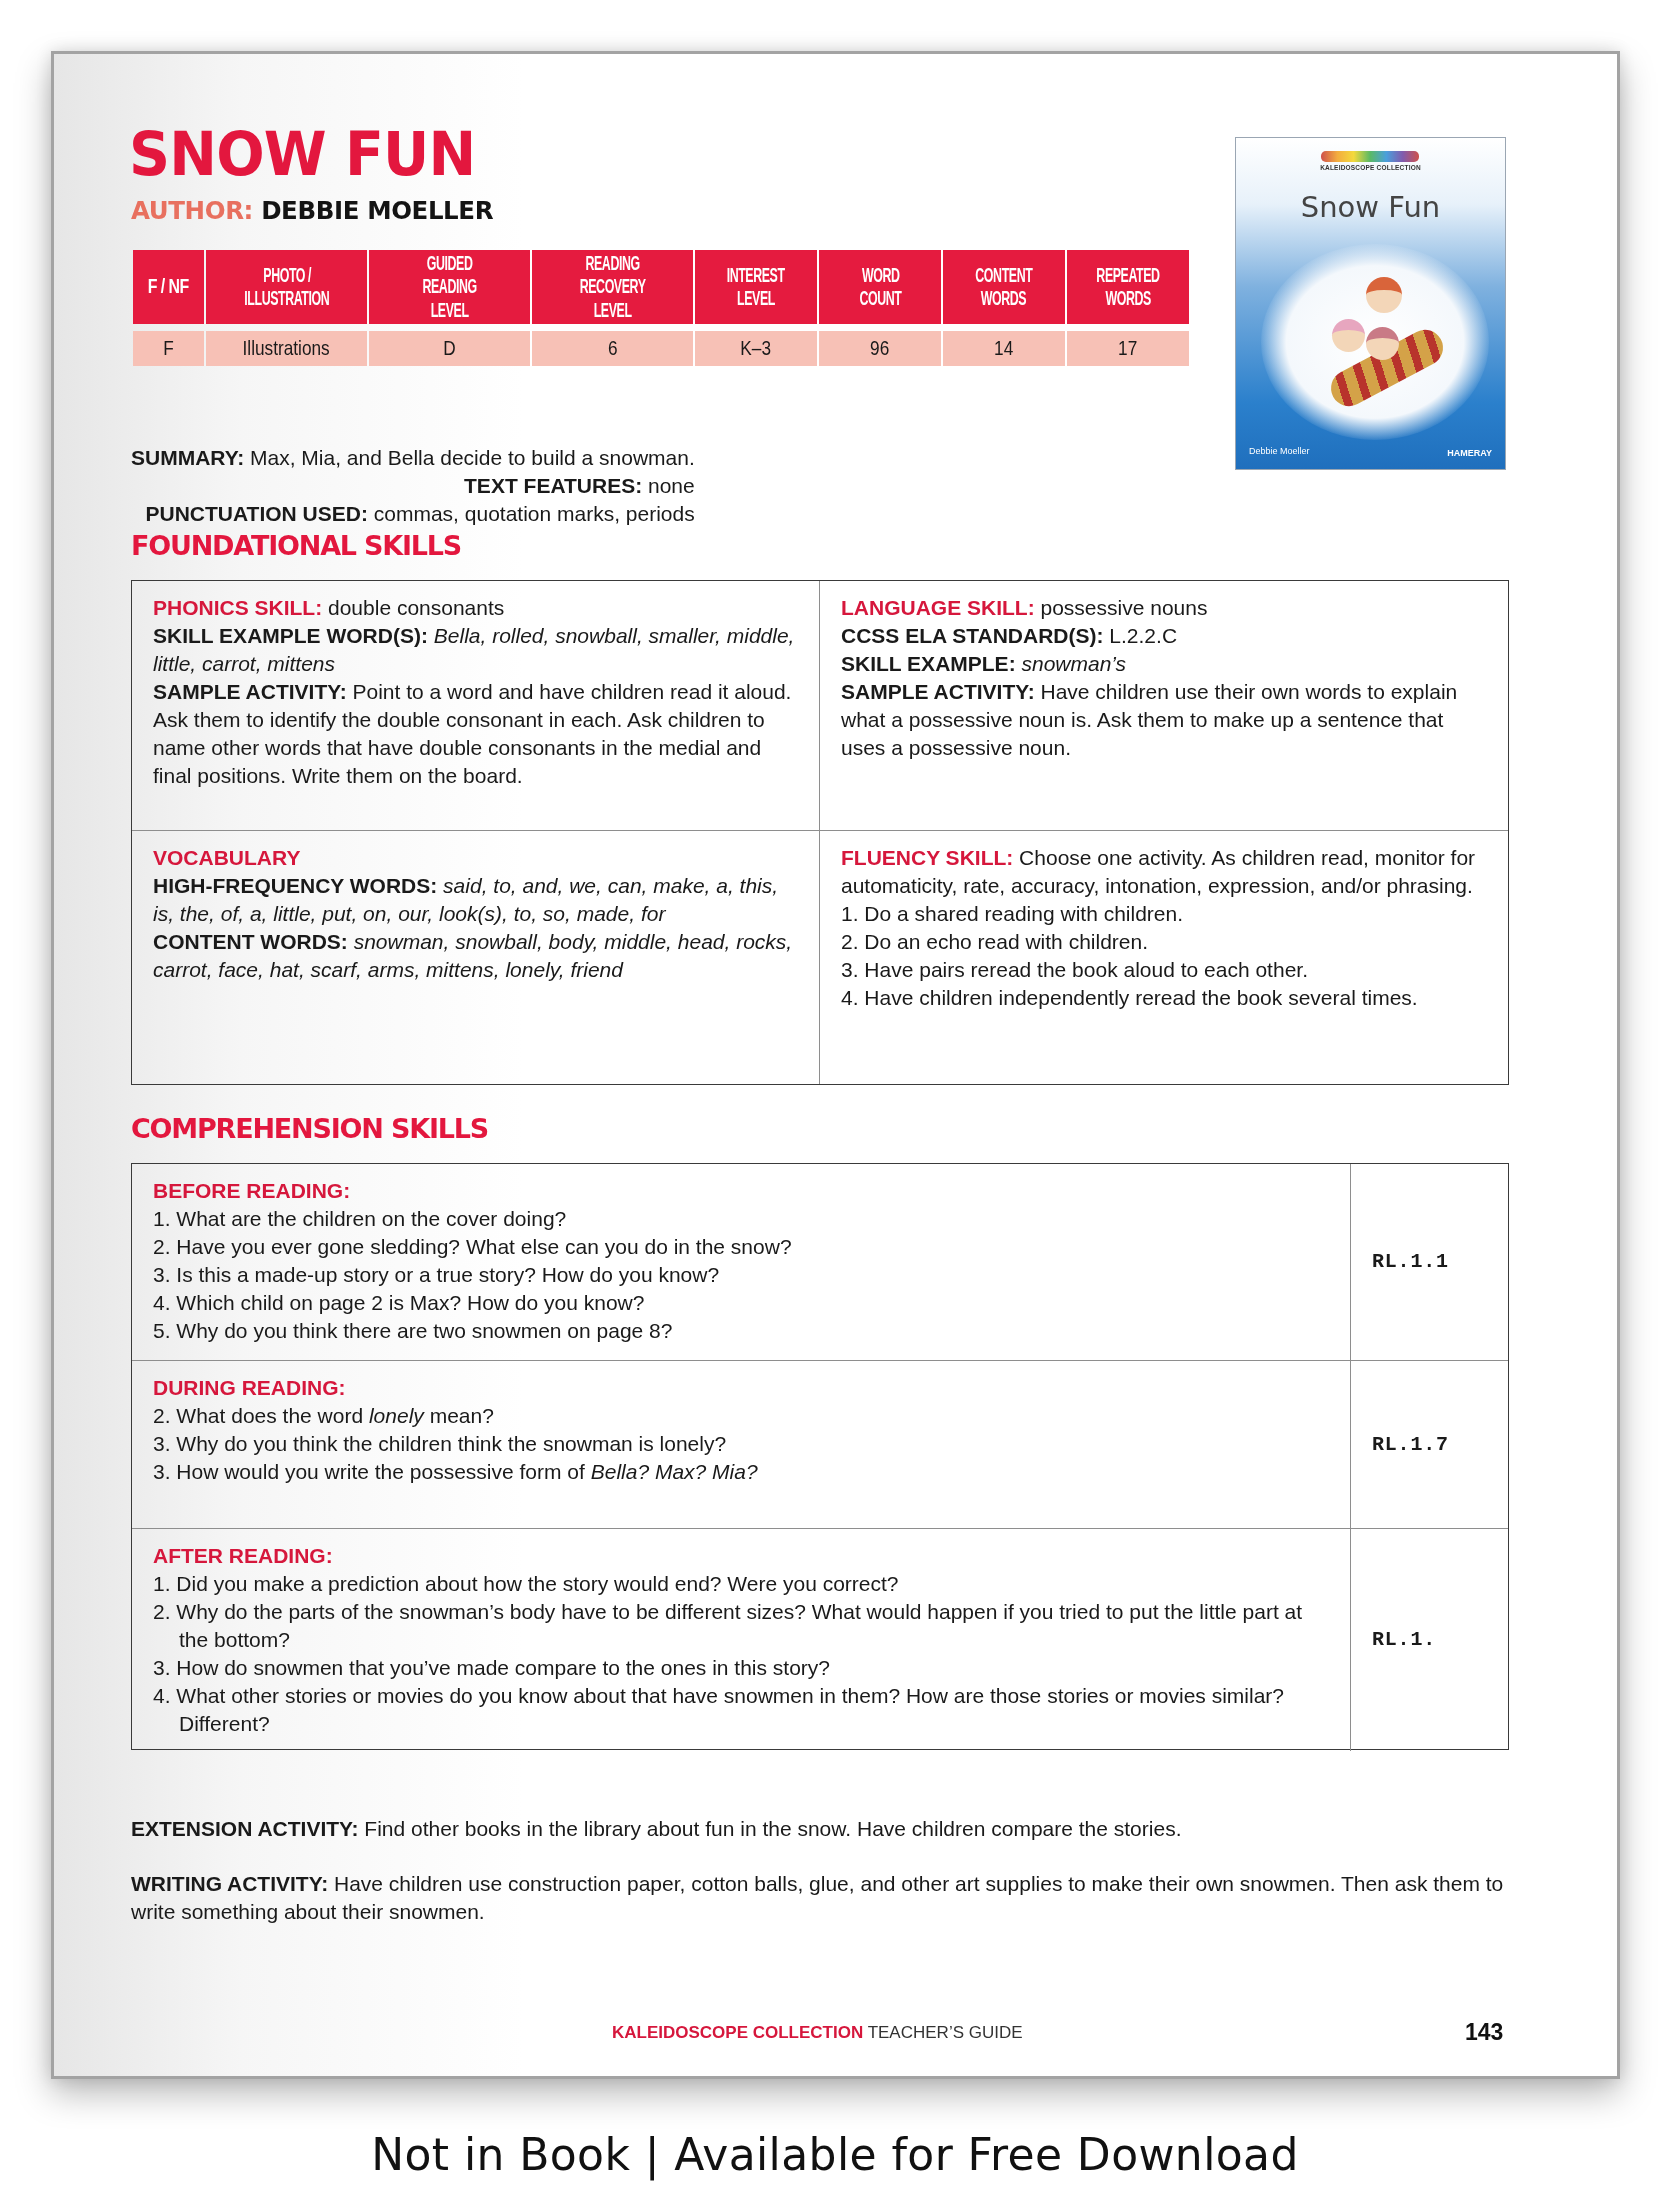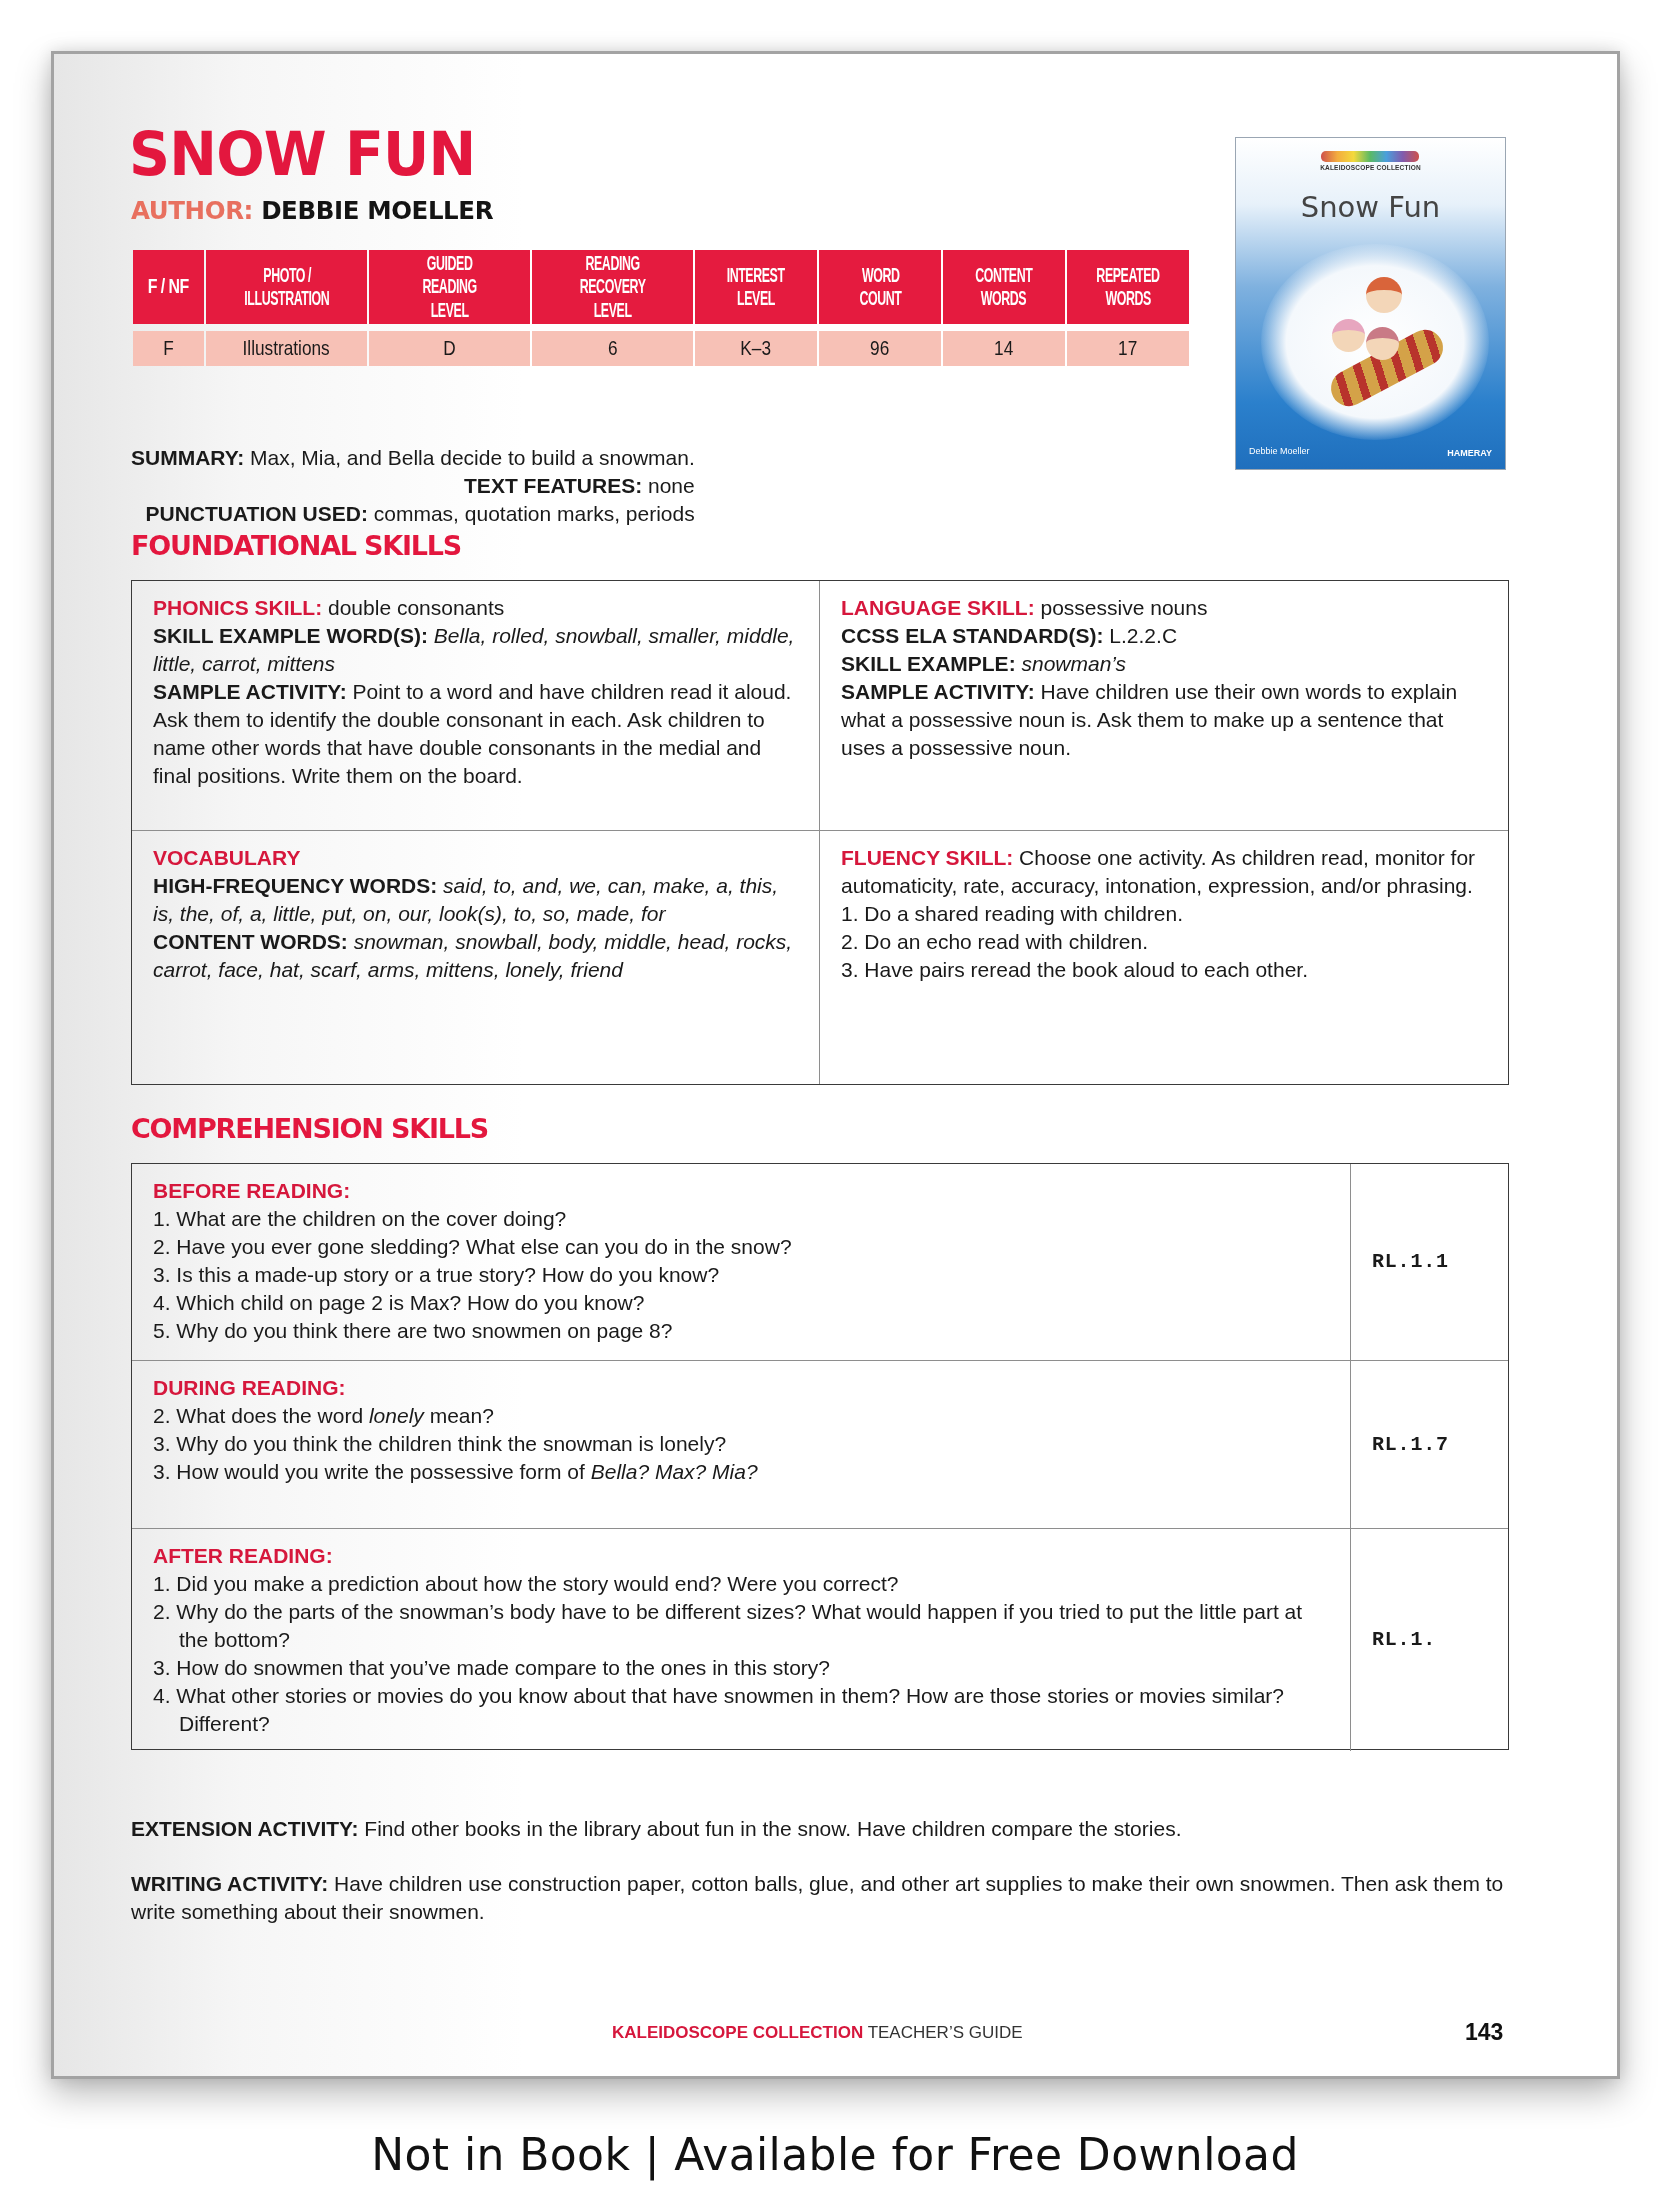--- a/index.html
+++ b/index.html
@@ -170,20 +170,21 @@
       <div class="red">VOCABULARY</div>
       <div><span class="k">HIGH-FREQUENCY WORDS:</span><span class="it"> said, to, and, we, can, make, a, this, is, the, of, a, little, put, on, our, look(s), to, so, made, for</span></div>
       <div><span class="k">CONTENT WORDS:</span><span class="it"> snowman, snowball, body, middle, head, rocks, carrot, face, hat, scarf, arms, mittens, lonely, friend</span></div>
     </div>
     <div class="fcell">
       <div><span class="red">FLUENCY SKILL:</span><span> Choose one activity. As children read, monitor for automaticity, rate, accuracy, intonation, expression, and/or phrasing.</span></div>
       <div class="olist">
         <div>1. Do a shared reading with children.</div>
         <div>2. Do an echo read with children.</div>
         <div>3. Have pairs reread the book aloud to each other.</div>
+        <div>4. Have children independently reread the book several times.</div>
       </div>
     </div>
   </div>
 
   <div class="section-h" style="top:1061px">COMPREHENSION SKILLS</div>
 
   <div class="grid cgrid">
     <div class="ccell br bb">
       <div class="red">BEFORE READING:</div>
       <div class="olist">

